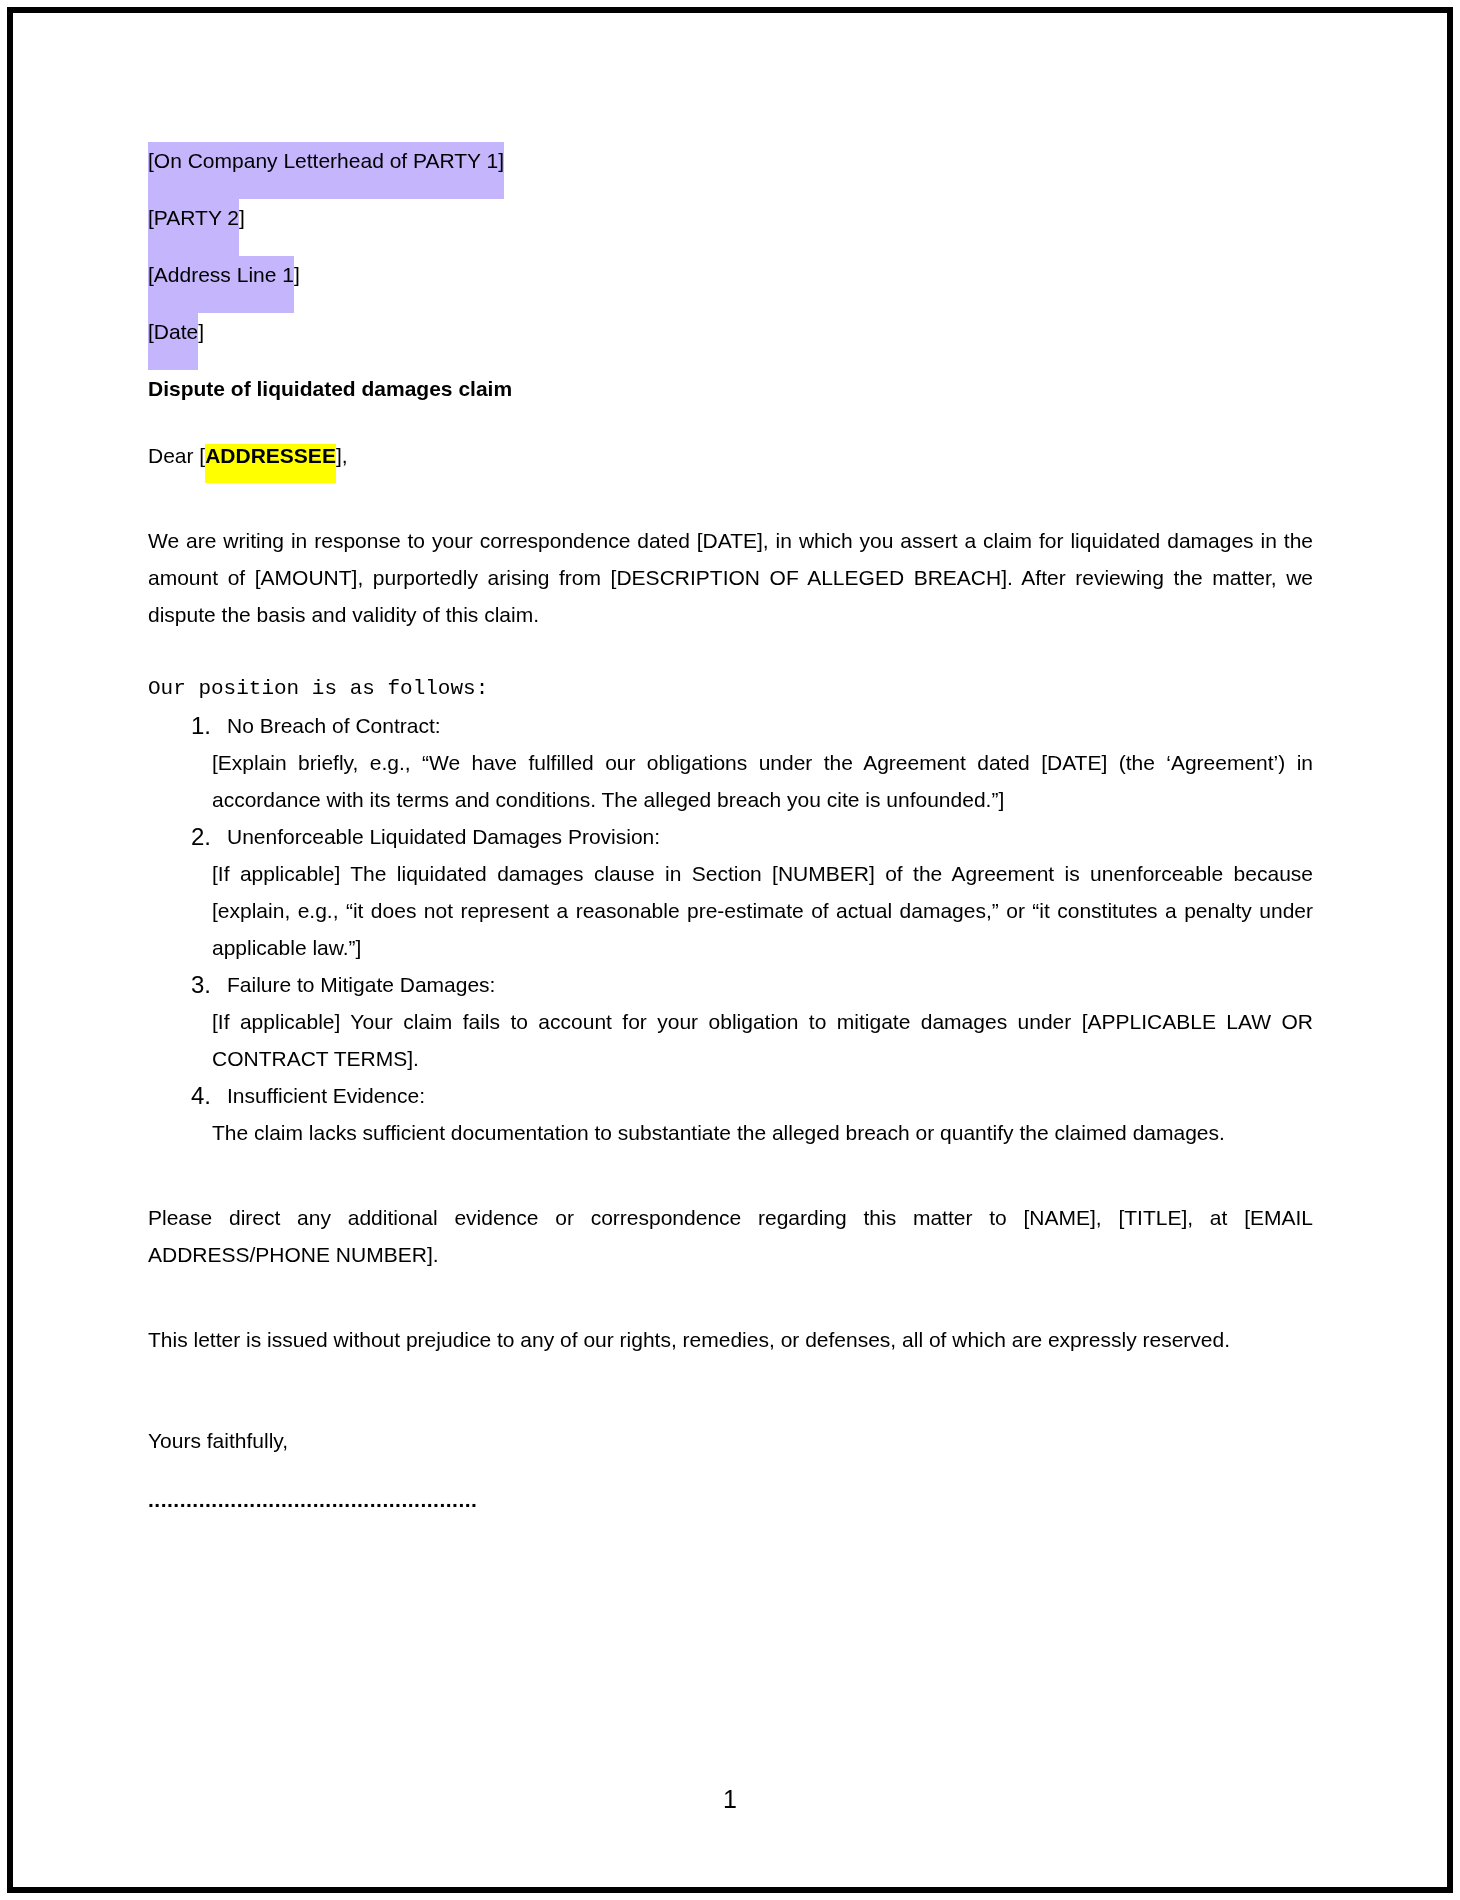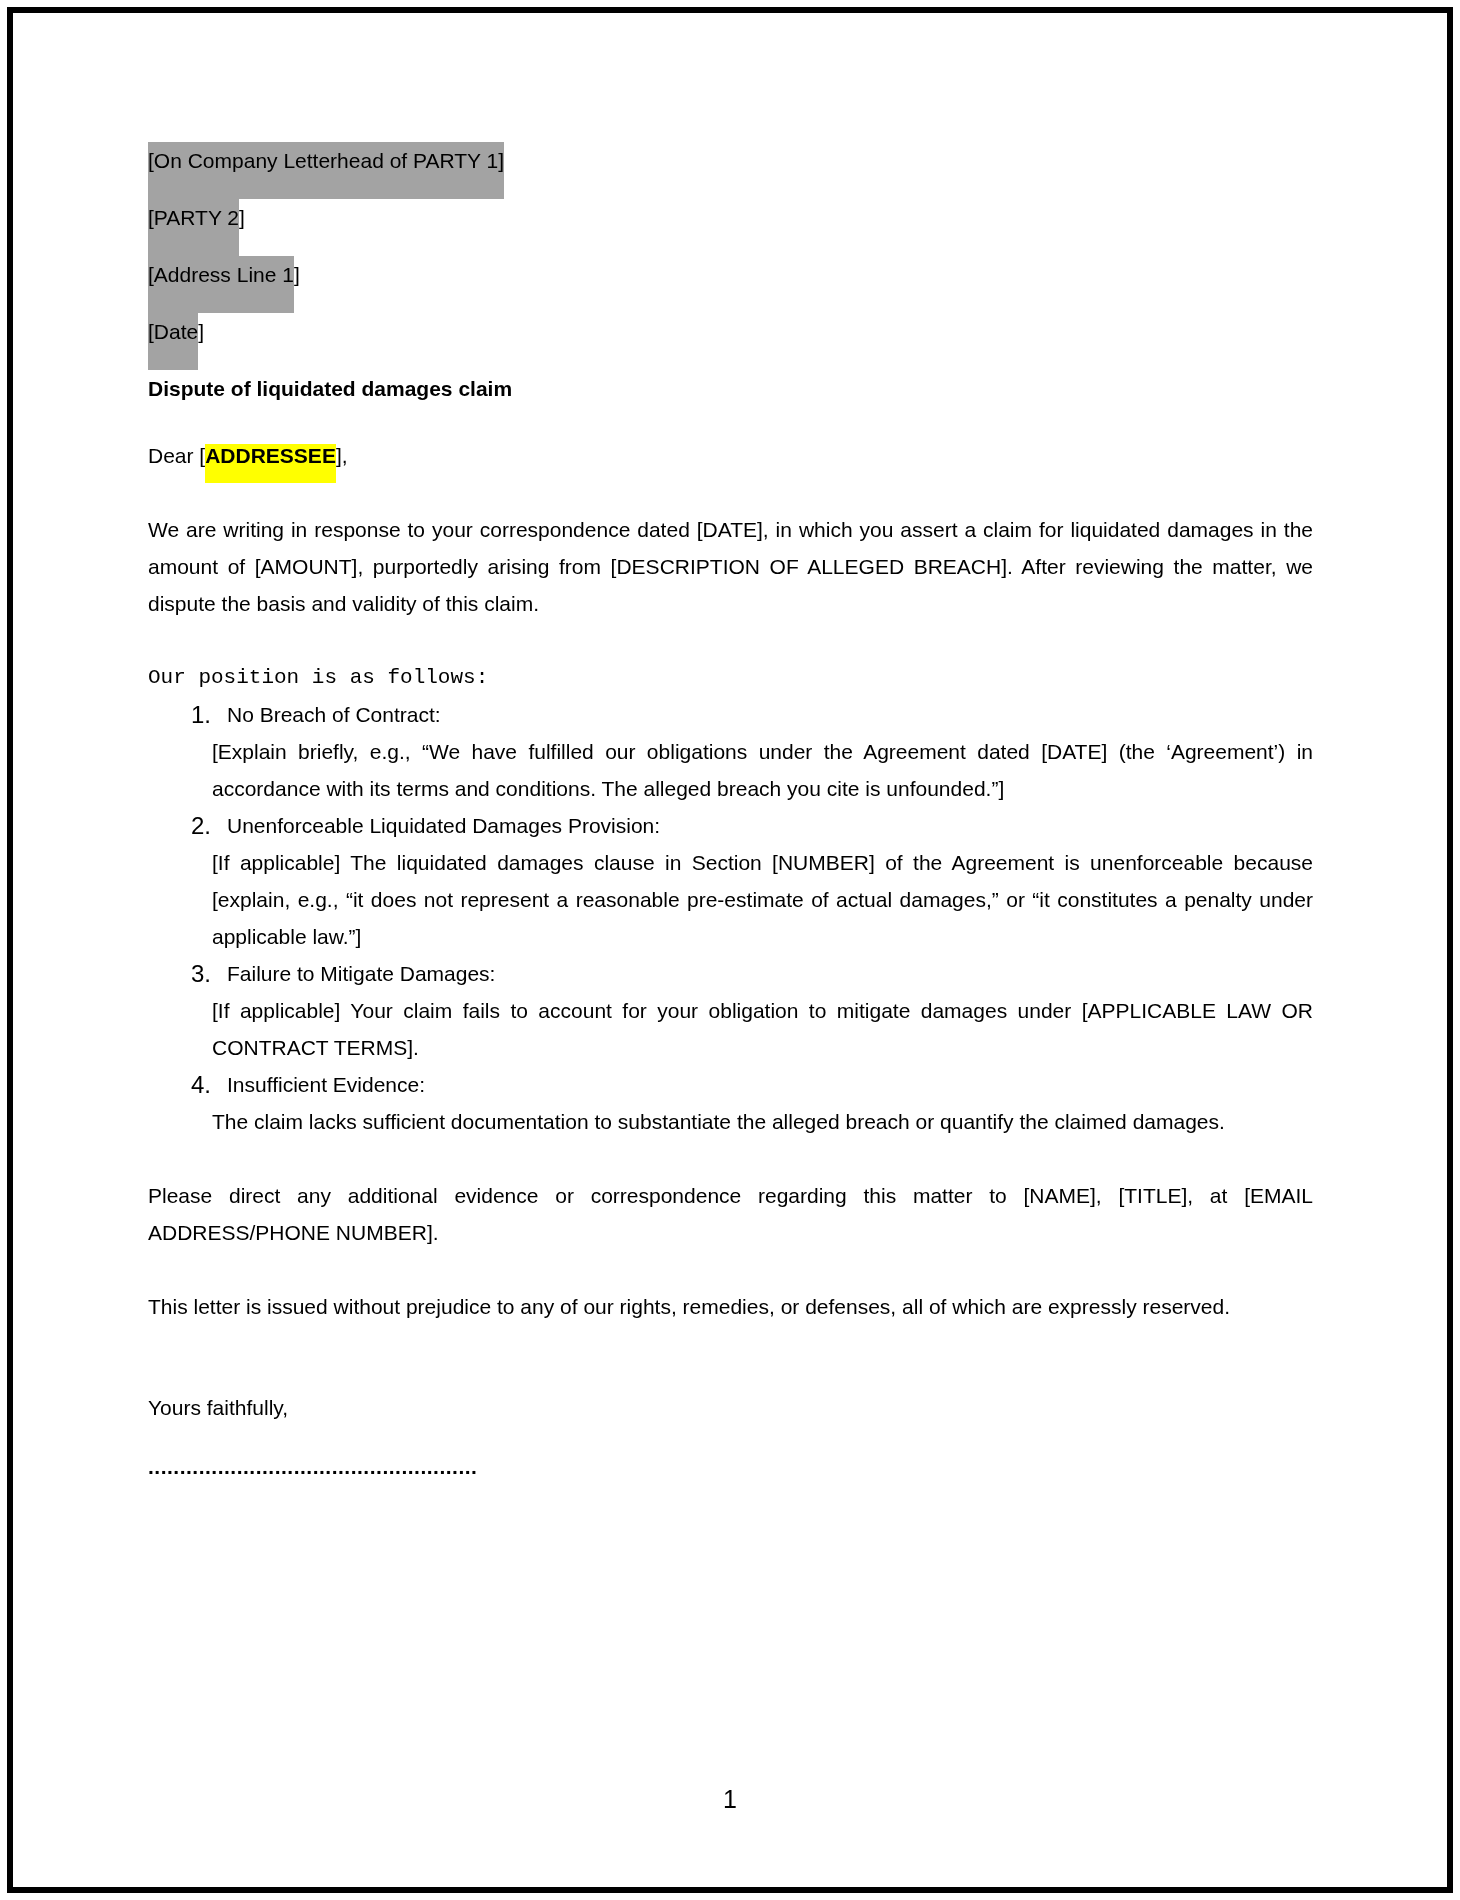--- a/index.html
+++ b/index.html
@@ -12,28 +12,28 @@
     position:absolute; inset:7px; border:6px solid #000; box-sizing:border-box;
     pointer-events:none;
   }
   .content {
     position:absolute; left:148px; top:142px; width:1165px;
     font-size:21px; line-height:37px;
   }
   
   .ph-row { white-space:nowrap; }
   .ph-hl {
-    display:inline-block; background:#a3a3a3; line-height:37px;
+    display:inline-block; background:#c4b5fd; line-height:37px;
     padding-bottom:20px; vertical-align:top;
   }
   .ph-after { display:inline-block; line-height:37px; vertical-align:top; }
   .subject-row { font-weight:bold; margin-top:0; }
   .salutation-row { margin-top:30px; }
   .hl-deep { background:#ffff00; box-shadow:0 16px 0 0 #ffff00;font-weight:bold; }
-  p.para { margin:37px 0 0 0; text-align:justify; }
+  p.para { margin:48px 0 0 0; text-align:justify; }
   .intro-row { margin-top:37px;font-family:Liberation Mono, monospace; }
   ol.points { list-style:none; margin:0; padding:0; }
   ol.points li { margin:0; padding:0; }
   .li-head { position:relative; padding-left:79px; }
   .li-num { position:absolute; left:43px; top:0; font-size:24px; }
   .li-body { padding-left:64px; text-align:justify; }
   .valediction-row { margin-top:64px; }
   .sig-line { margin-top:22px; font-weight:bold; letter-spacing:0.5px; }
   .page-number {
     position:absolute; top:1784px; left:0; width:1460px;

